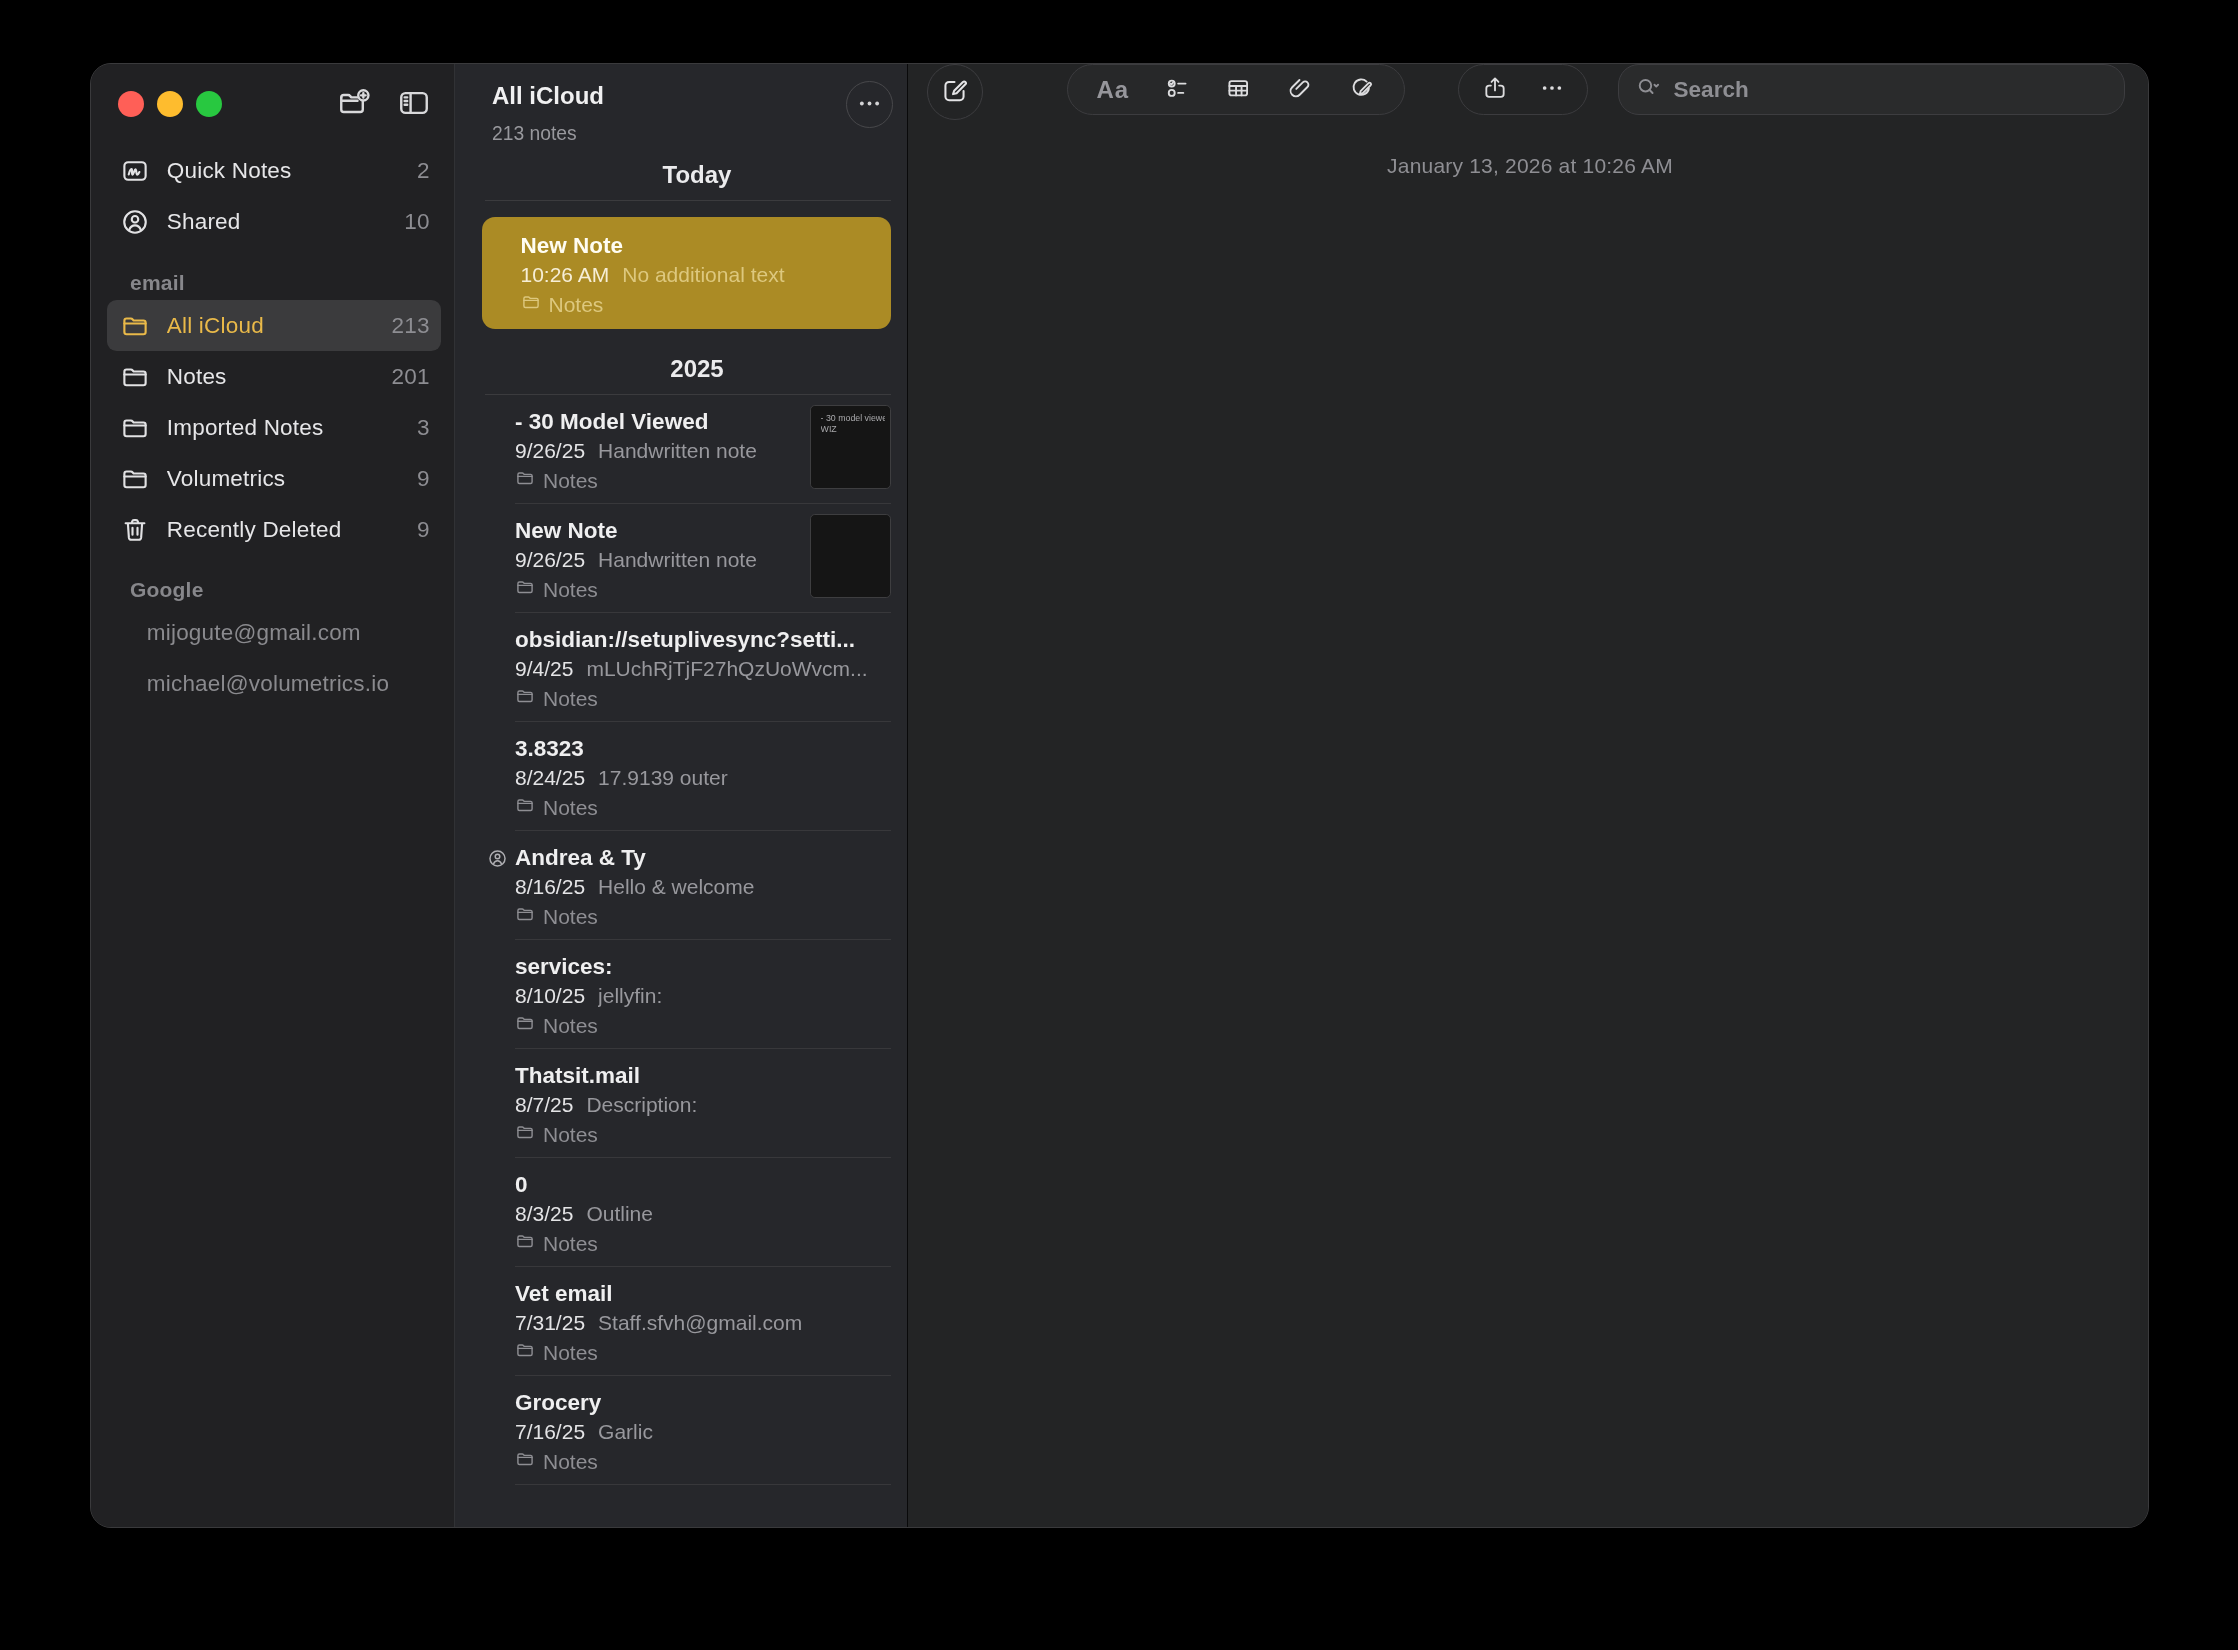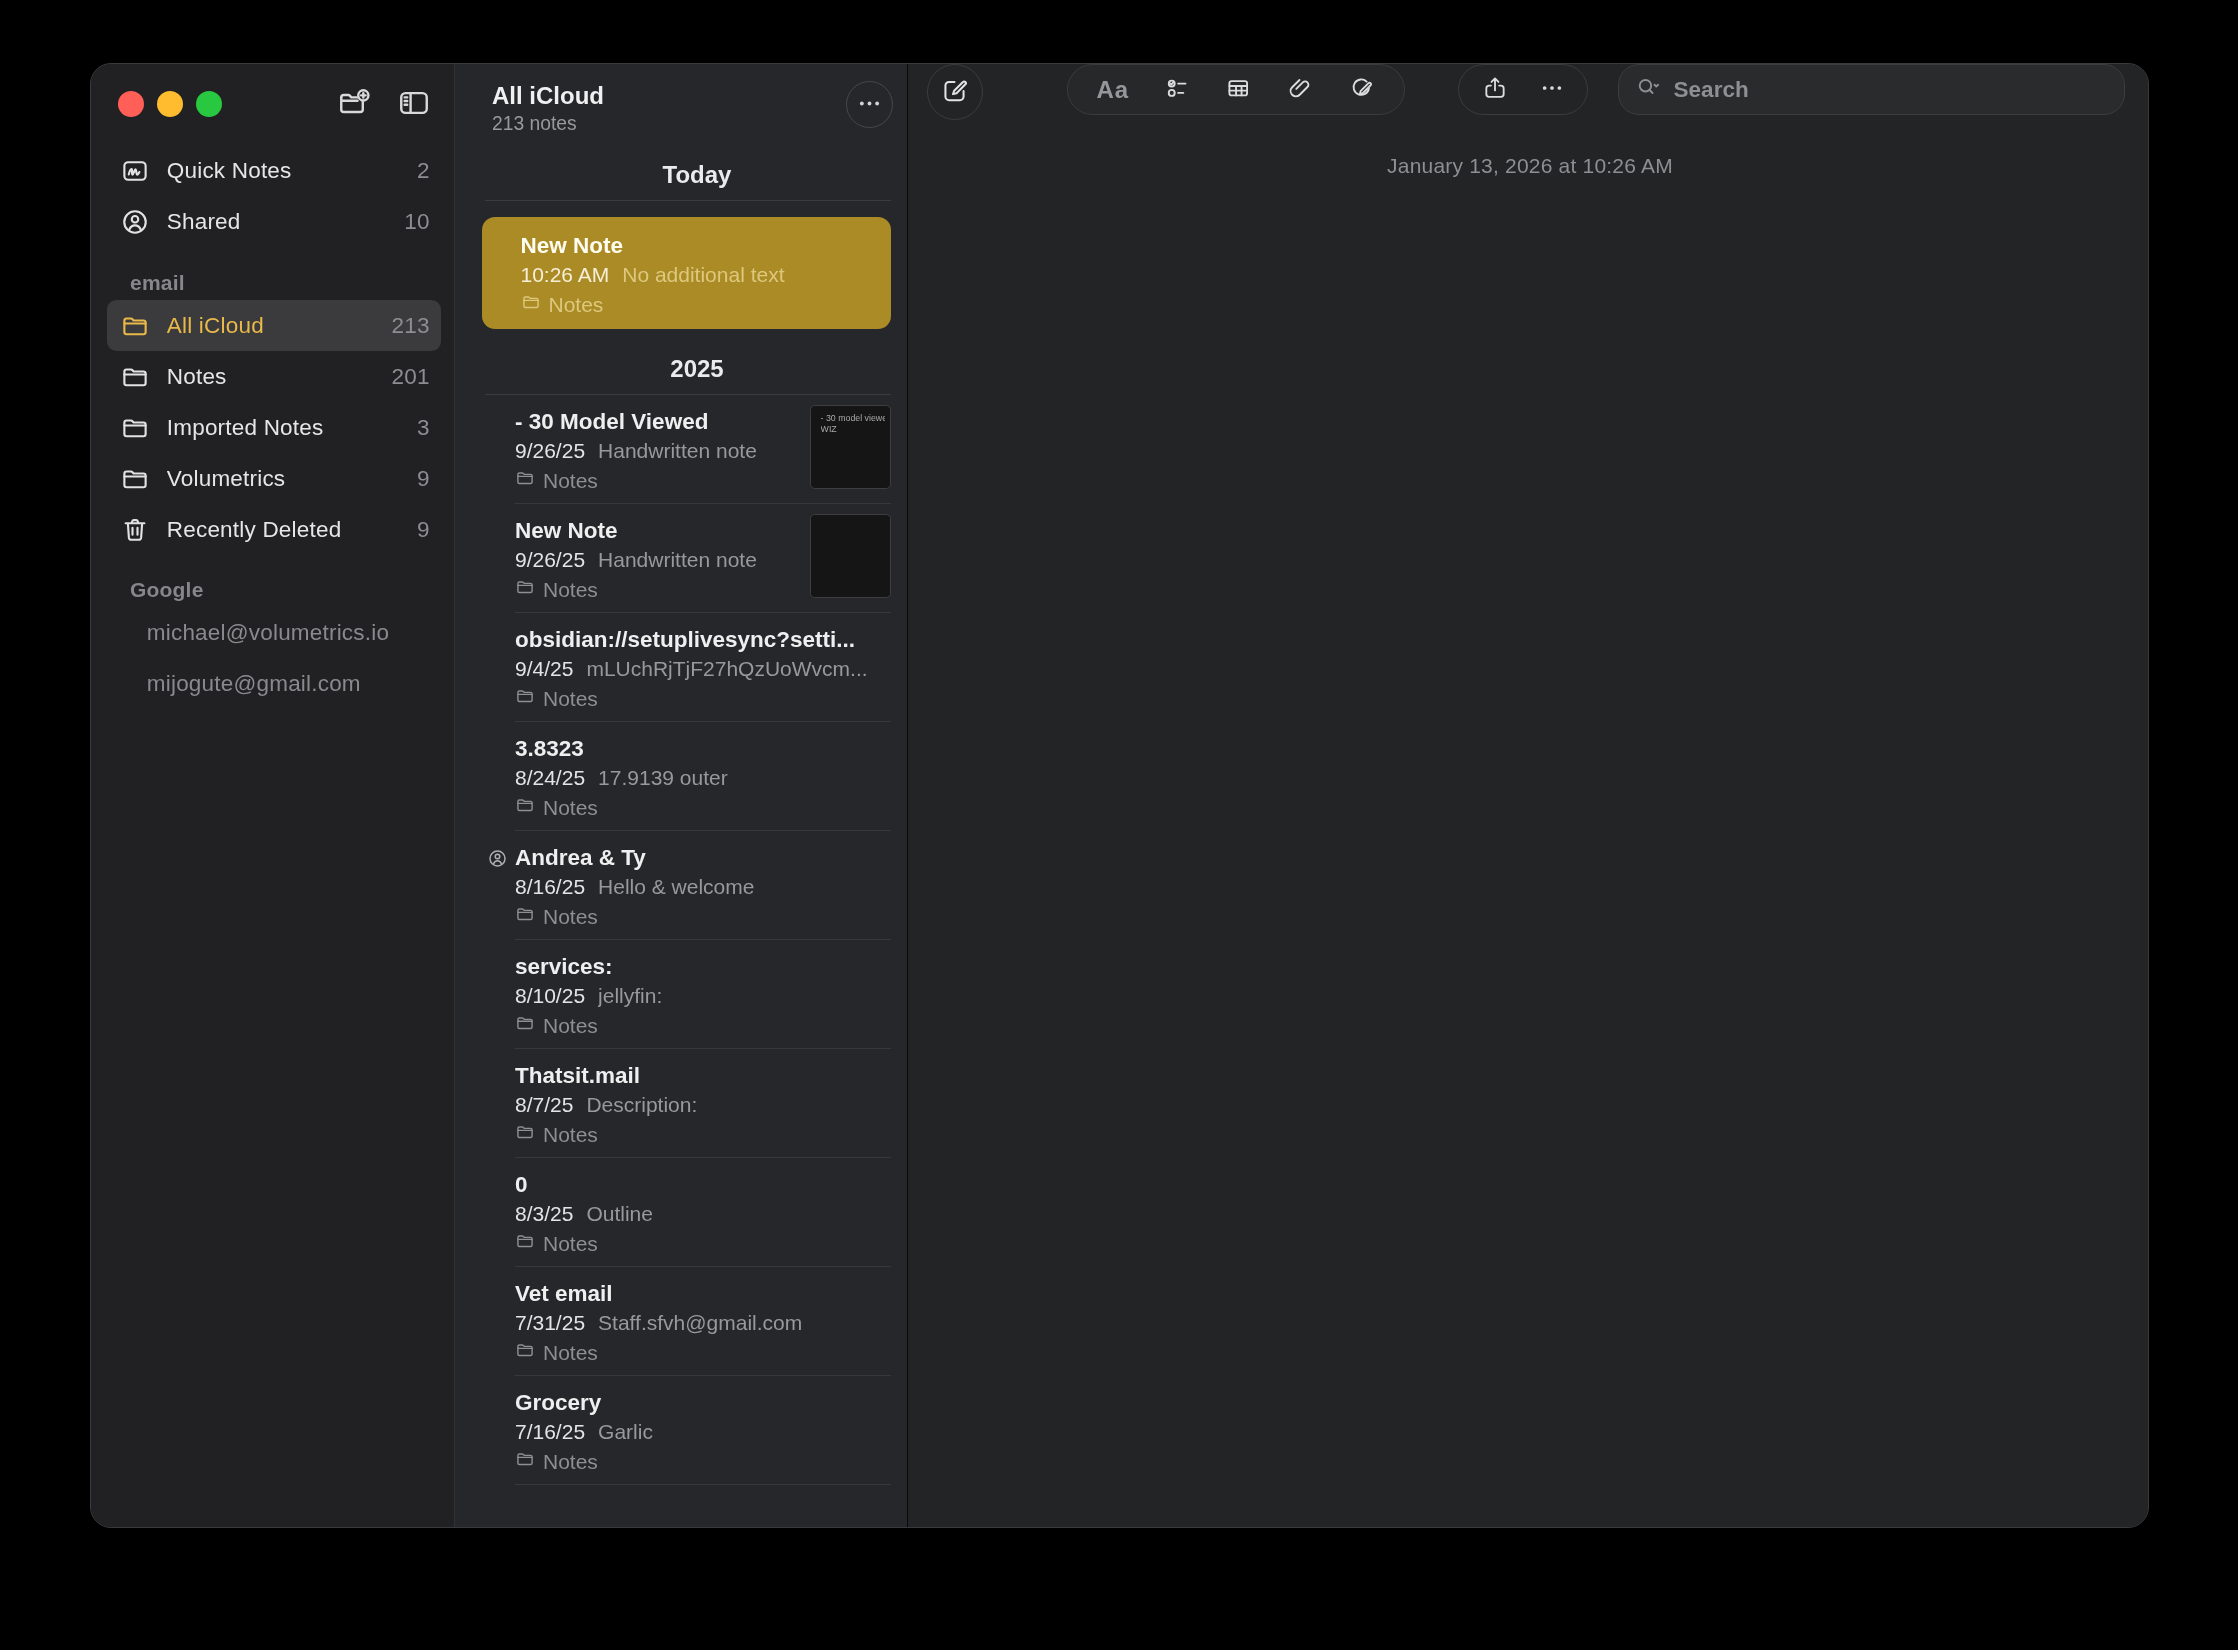--- a/index.html
+++ b/index.html
@@ -50,21 +50,21 @@
   }
   
   .notelist{
     width:454px;flex:0 0 454px;background:var(--list-bg);position:relative;
     border-left:0.8px solid rgba(255,255,255,.05);
     border-right:1.6px solid #09090a;box-sizing:border-box;
     display:flex;flex-direction:column;overflow:hidden;
   }
   .nl-header{height:80px;flex:0 0 80px;position:relative;padding:17.7px 16px 0 37px;box-sizing:border-box;}
   .nl-title{font-size:24px;font-weight:700;color:#f0f0f1;line-height:27px;}
-  .nl-subtitle{font-size:19.3px;color:var(--text-gray);margin-top:4px;}
+  .nl-subtitle{font-size:19.3px;color:var(--text-gray);margin-top:14px;}
   .nl-more{
     position:absolute;right:14.5px;top:17px;width:47px;height:47px;border-radius:50%;
     border:1.2px solid #48484b;background:none;color:#d4d4d6;
     display:flex;align-items:center;justify-content:center;padding:0;
   }
   .nl-more svg{width:27px;height:27px;}
   .group-label{font-size:24px;font-weight:700;color:#ebebed;padding-left:32px;margin-top:14.5px;height:32px;line-height:32px;text-align:center;}
   .group-divider{height:0.8px;background:#3b3b3e;margin:9.6px 16px 0 30px;}
   .group + .group{margin-top:24px;}
   .note-row{position:relative;height:109px;padding:12px 16px 0 60px;box-sizing:border-box;}
@@ -231,26 +231,26 @@
     <span class="s-label">Recently Deleted</span>
     <span class="s-count">9</span>
   </div>
           </div>
   </div>
         <div class="side-section">
     <div class="side-section-title">Google</div>
     <div class="side-section-items">
             <div class="side-row muted no-icon">
 
+    <span class="s-label">mijogute@gmail.com</span>
+
+  </div>
+            <div class="side-row muted no-icon">
+
     <span class="s-label">michael@volumetrics.io</span>
-
-  </div>
-            <div class="side-row muted no-icon">
-
-    <span class="s-label">mijogute@gmail.com</span>
 
   </div>
           </div>
   </div>
       </div>
   </aside>
 
   <section class="notelist">
     <div class="nl-header">
       <div class="nl-title">All iCloud</div>

